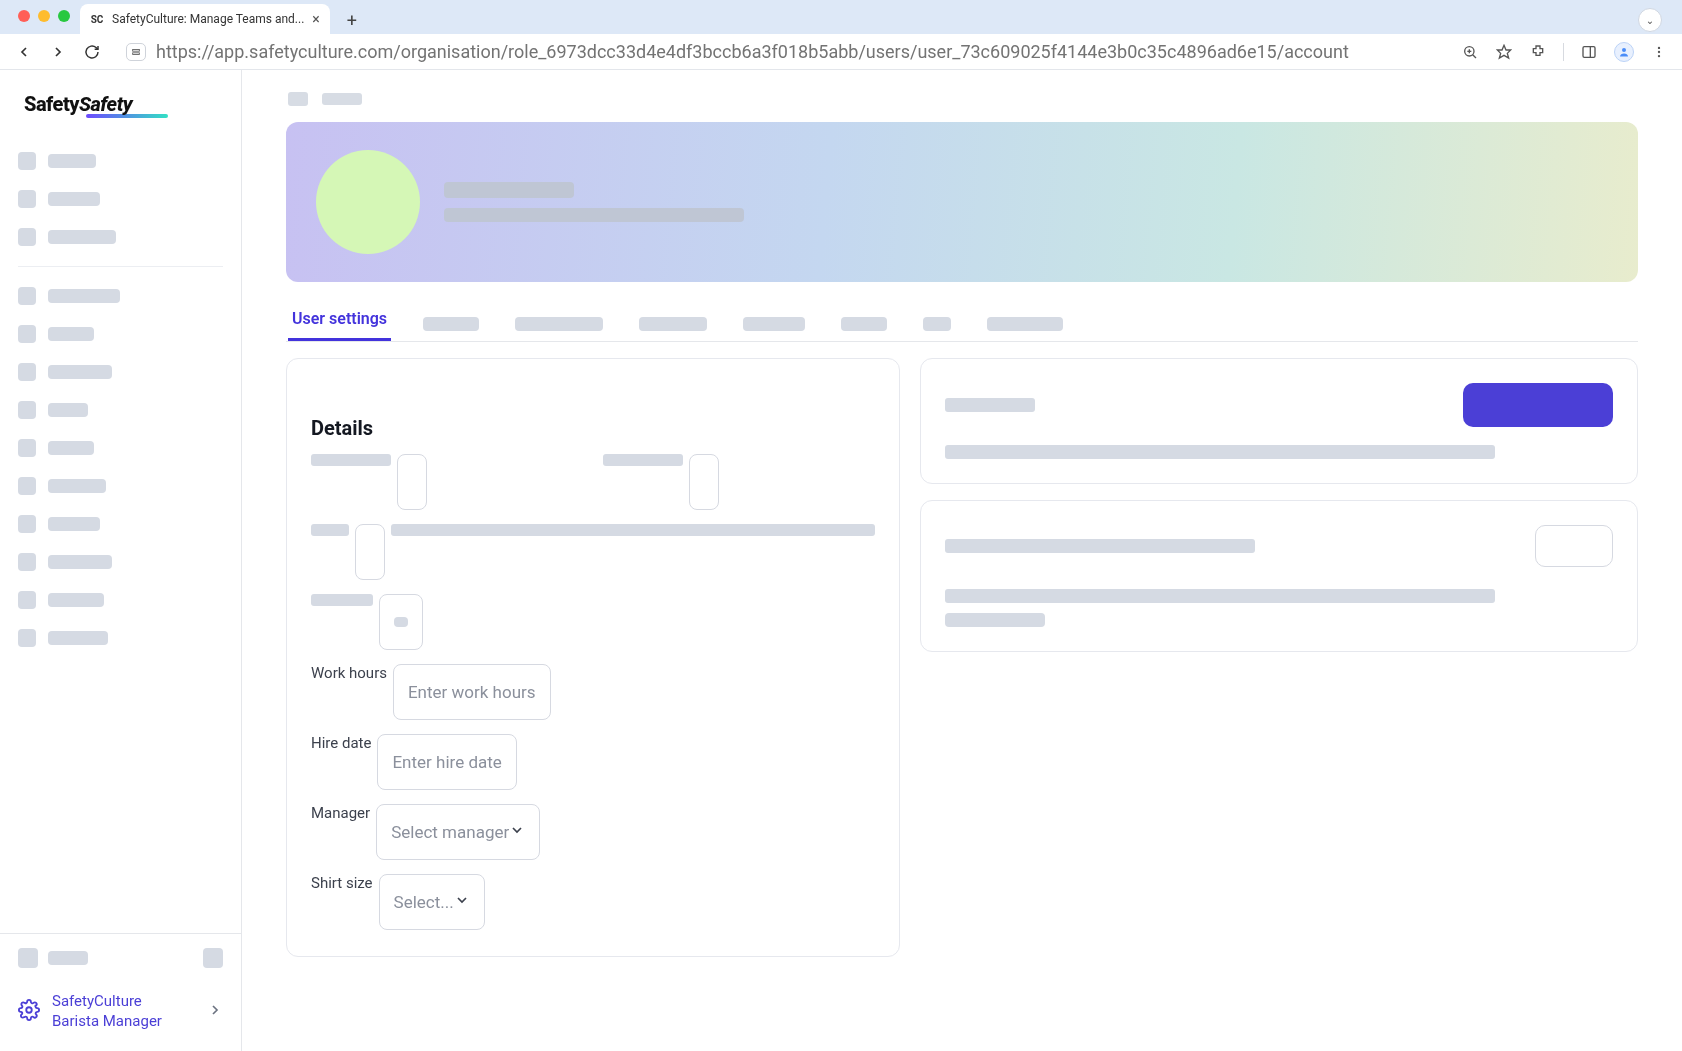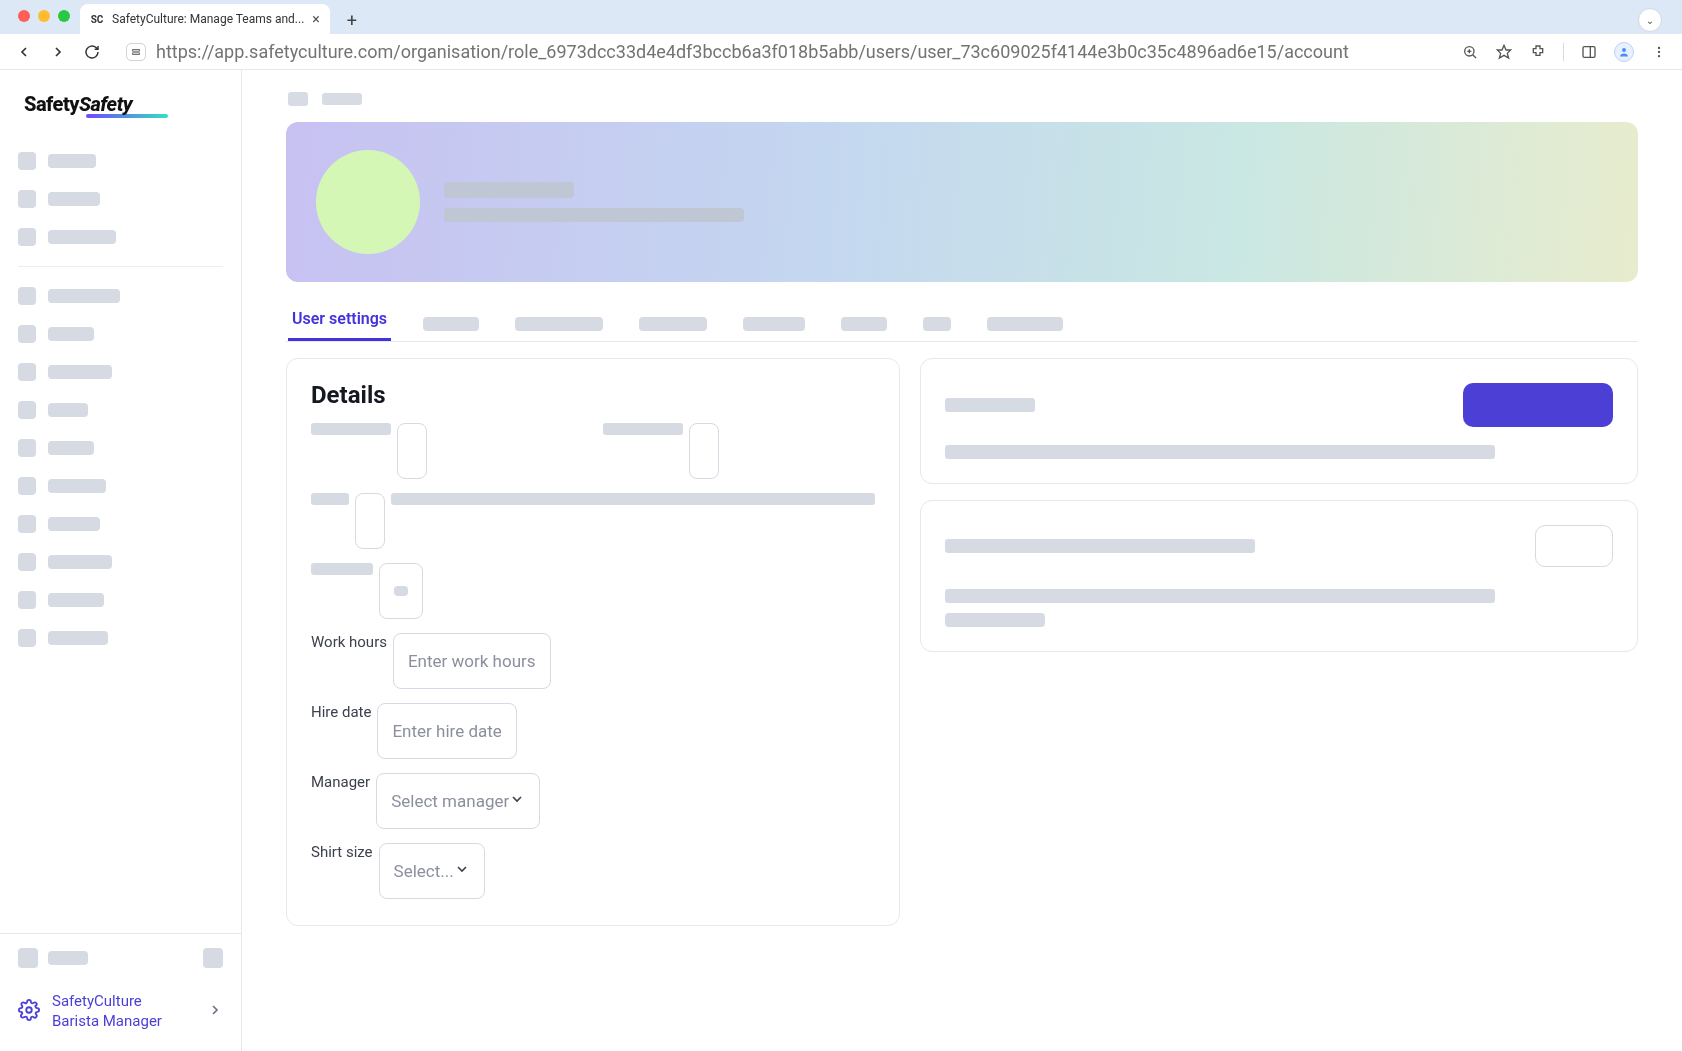--- a/index.html
+++ b/index.html
@@ -145,21 +145,21 @@
   .tab-sk { height:14px; border-radius:4px; background:#d5dae3; }
 
   .panels { display:flex; gap:20px; margin-top:16px; }
   .panel {
     background:#fff; border:1px solid #e6e8ee; border-radius:12px; padding: 22px 24px;
   }
   .panel.left { width: 614px; }
   .right-col { flex:1; display:flex; flex-direction:column; gap:16px; }
   .panel.right { width: 100%; }
 
-  .panel h2 { font-size:24px; font-weight:700; color:#141821; margin-bottom:14px; }
+  .panel h2 { font-size:20px; font-weight:700; color:#141821; margin-bottom:14px;margin-top:35px; }
 
   .field-row { display:flex; gap:20px; }
   .field { flex:1; display:flex; flex-direction:row; gap:6px; margin-bottom:14px; }
   .field-label { font-size:15px; color:#3c414d; }
   .sk-label { width:80px; height:12px; border-radius:3px; background:#d5dae3; }
   .input {
     height:56px; border:1px solid #d6d9e1; border-radius:8px; background:#fff;
     padding: 0 14px; font-size:17px; color:#333; display:flex; align-items:center;
     justify-content: space-between;
   }

